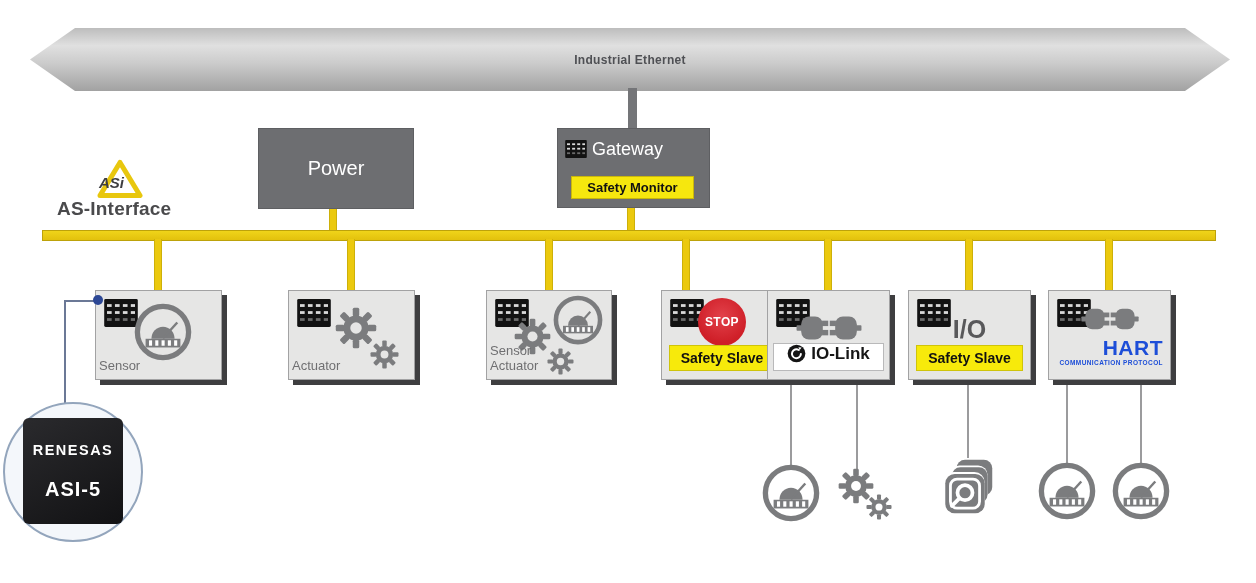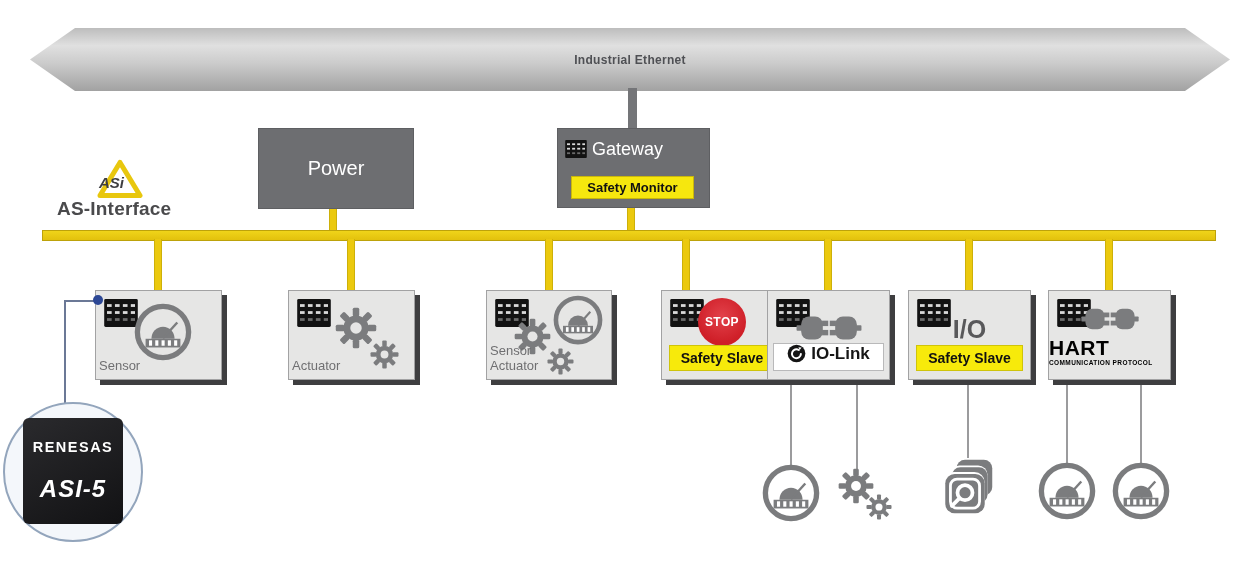--- a/index.html
+++ b/index.html
@@ -47,37 +47,37 @@
   .chip-pos{position:absolute;left:8px;top:8px;}
   .device-label{position:absolute;left:3px;bottom:5px;font-size:13px;color:#6f6f71;line-height:1.15;}
   .ybar{position:absolute;left:7px;right:7px;bottom:8px;height:26px;background:#f7ea0b;border:1px solid #cfc40a;
         display:flex;align-items:center;justify-content:center;font-size:14px;font-weight:bold;color:#111;box-sizing:border-box;}
   .wbar{position:absolute;left:5px;right:5px;bottom:8px;height:28px;background:#ffffff;border:1px solid #b9b9ba;
         display:flex;align-items:flex-start;justify-content:center;gap:5px;font-size:17px;font-weight:800;color:#161616;box-sizing:border-box;}
   .stop-circle{position:absolute;left:36px;top:7px;width:48px;height:48px;border-radius:50%;
                background:radial-gradient(circle at 50% 38%,#e2414a,#cf1f28 68%);
                display:flex;align-items:center;justify-content:center;color:#fff;font-weight:800;font-size:12px;letter-spacing:.4px;}
   .io-center{position:absolute;left:0;right:0;top:24px;text-align:center;font-size:25px;font-weight:bold;color:#58585a;}
-  .hart-block{position:absolute;left:0;right:7px;top:46px;text-align:left;color:#000000;line-height:1;}
+  .hart-block{position:absolute;left:0;right:7px;top:46px;text-align:right;color:#1d4ed8;line-height:1;}
   .hart-word{font-size:21px;font-weight:800;letter-spacing:.5px;}
   .hart-sub{font-size:6.5px;font-weight:bold;letter-spacing:.4px;margin-top:2px;}
 
   
   .leaf-line{width:2px;background:#9b9b9d;}
 
   
   .blue-line{background:#6b7896;}
   .blue-dot{left:93px;top:295px;width:10px;height:10px;border-radius:50%;background:#2c4795;}
   .callout-circle{left:3px;top:402px;width:140px;height:140px;border-radius:50%;background:#f4f7fb;
                   border:2px solid #93a5bc;box-sizing:border-box;}
   .callout-chip{position:absolute;left:18px;top:14px;width:100px;height:106px;border-radius:6px;
                 background:linear-gradient(150deg,#2a2a2d,#121214);
                 display:flex;flex-direction:column;align-items:center;justify-content:center;gap:20px;}
   .brand{color:#ffffff;font-size:14.5px;font-weight:bold;letter-spacing:1.5px;}
-  .part{color:#ffffff;font-size:24px;font-weight:bold;letter-spacing:1px;font-style:italic;}
+  .part{color:#ffffff;font-size:20px;font-weight:bold;letter-spacing:1px;}
 </style>
 </head>
 <body>
 
 <svg width="0" height="0" style="position:absolute" aria-hidden="true">
   <defs>
     <symbol id="sym-chip" viewBox="0 0 36 30">
       <rect width="36" height="30" rx="1.5" fill="#121212"></rect>
       <g fill="#d8d8d8">
         <rect x="3" y="5.5" width="5" height="3"></rect>

